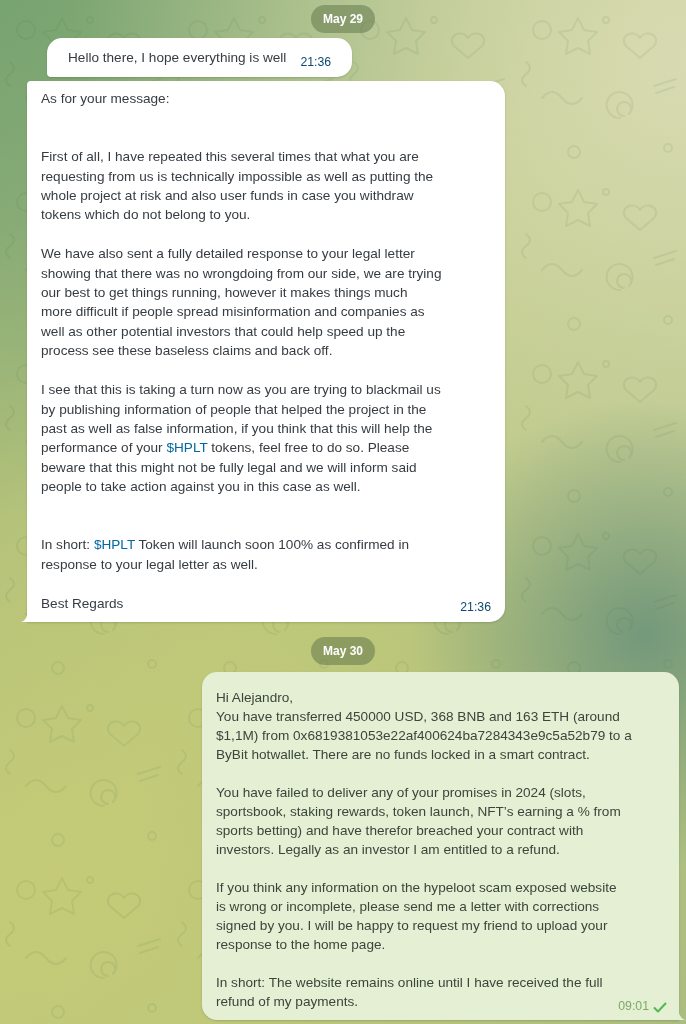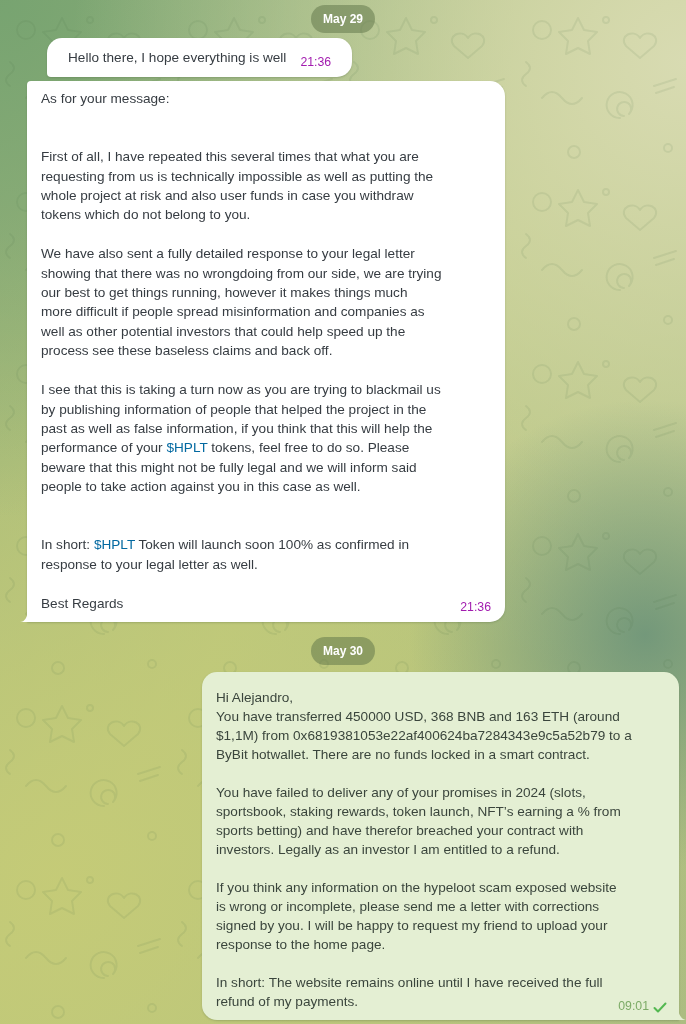--- a/index.html
+++ b/index.html
@@ -48,21 +48,21 @@
     padding:8px 28px 9px 14px;
     border-radius:4px 15px 15px 0;
     margin-left:20px;
   }
   .msg-outgoing{
     top:672px;left:202px;width:477px;
     padding:16px 14px 9px 14px;line-height:19px;
     background:#e4efd3;color:#3a453c;
     border-radius:15px 15px 0 15px;
   }
-  .time-in{color:#a21caf;font-size:12.3px;line-height:14px;}
+  .time-in{color:#0c4a6e;font-size:12.3px;line-height:14px;}
   .msg-greeting .time-in{position:relative;top:2px;}
   .time-corner{position:absolute;right:14px;bottom:8px;}
   .time-out{
     position:absolute;right:12px;bottom:7px;
     display:flex;align-items:flex-end;gap:4px;
     color:#7cab66;font-size:12.3px;line-height:14px;white-space:nowrap;
   }
   .tlink{color:#0369a1;cursor:pointer;}
   .tail{position:absolute;bottom:0;}
   .tail-left{left:-7px;}

